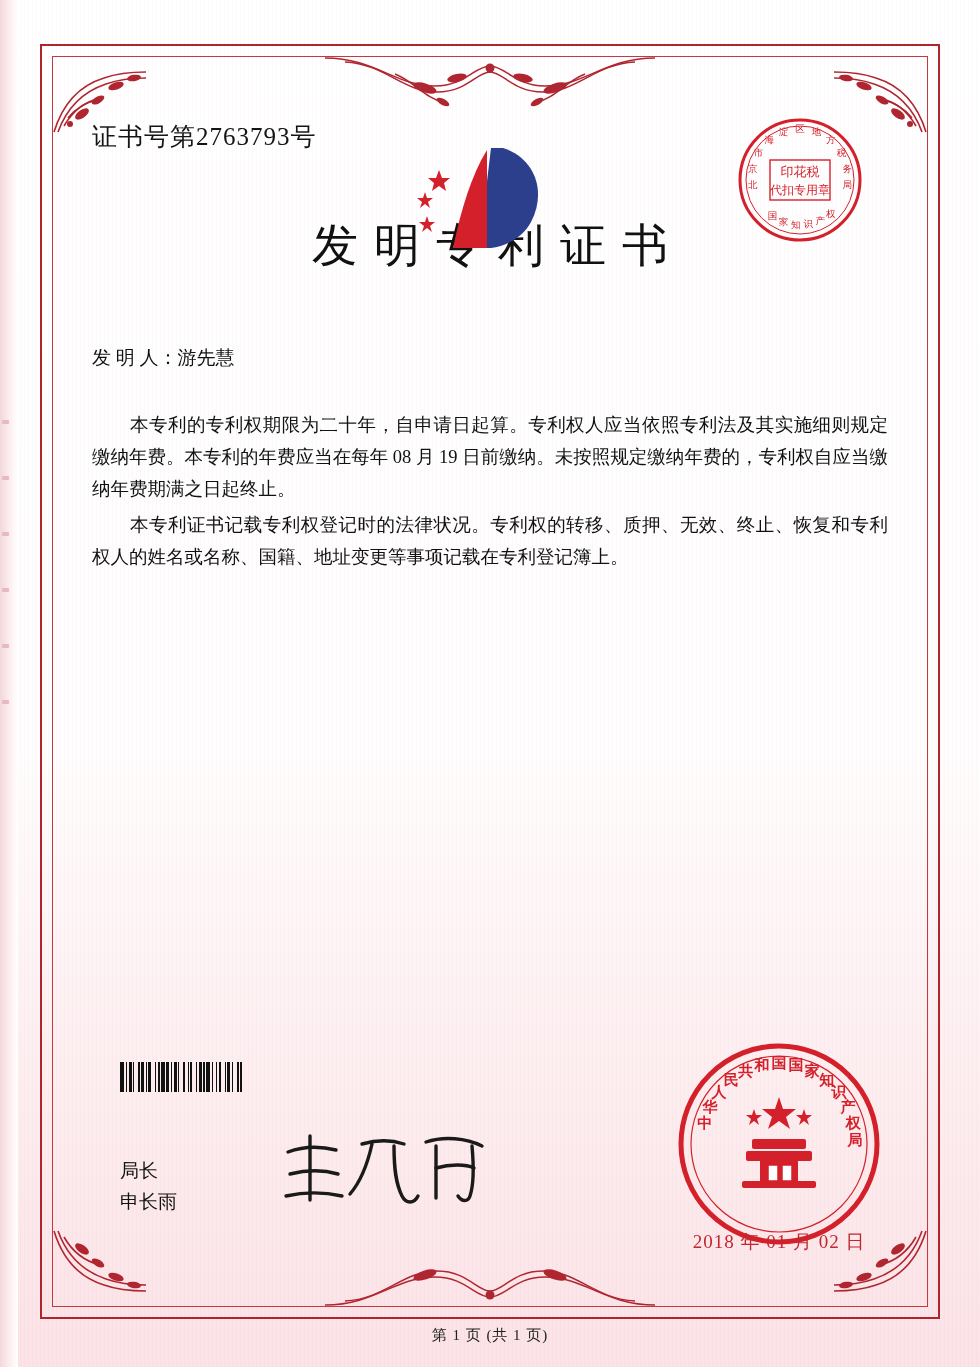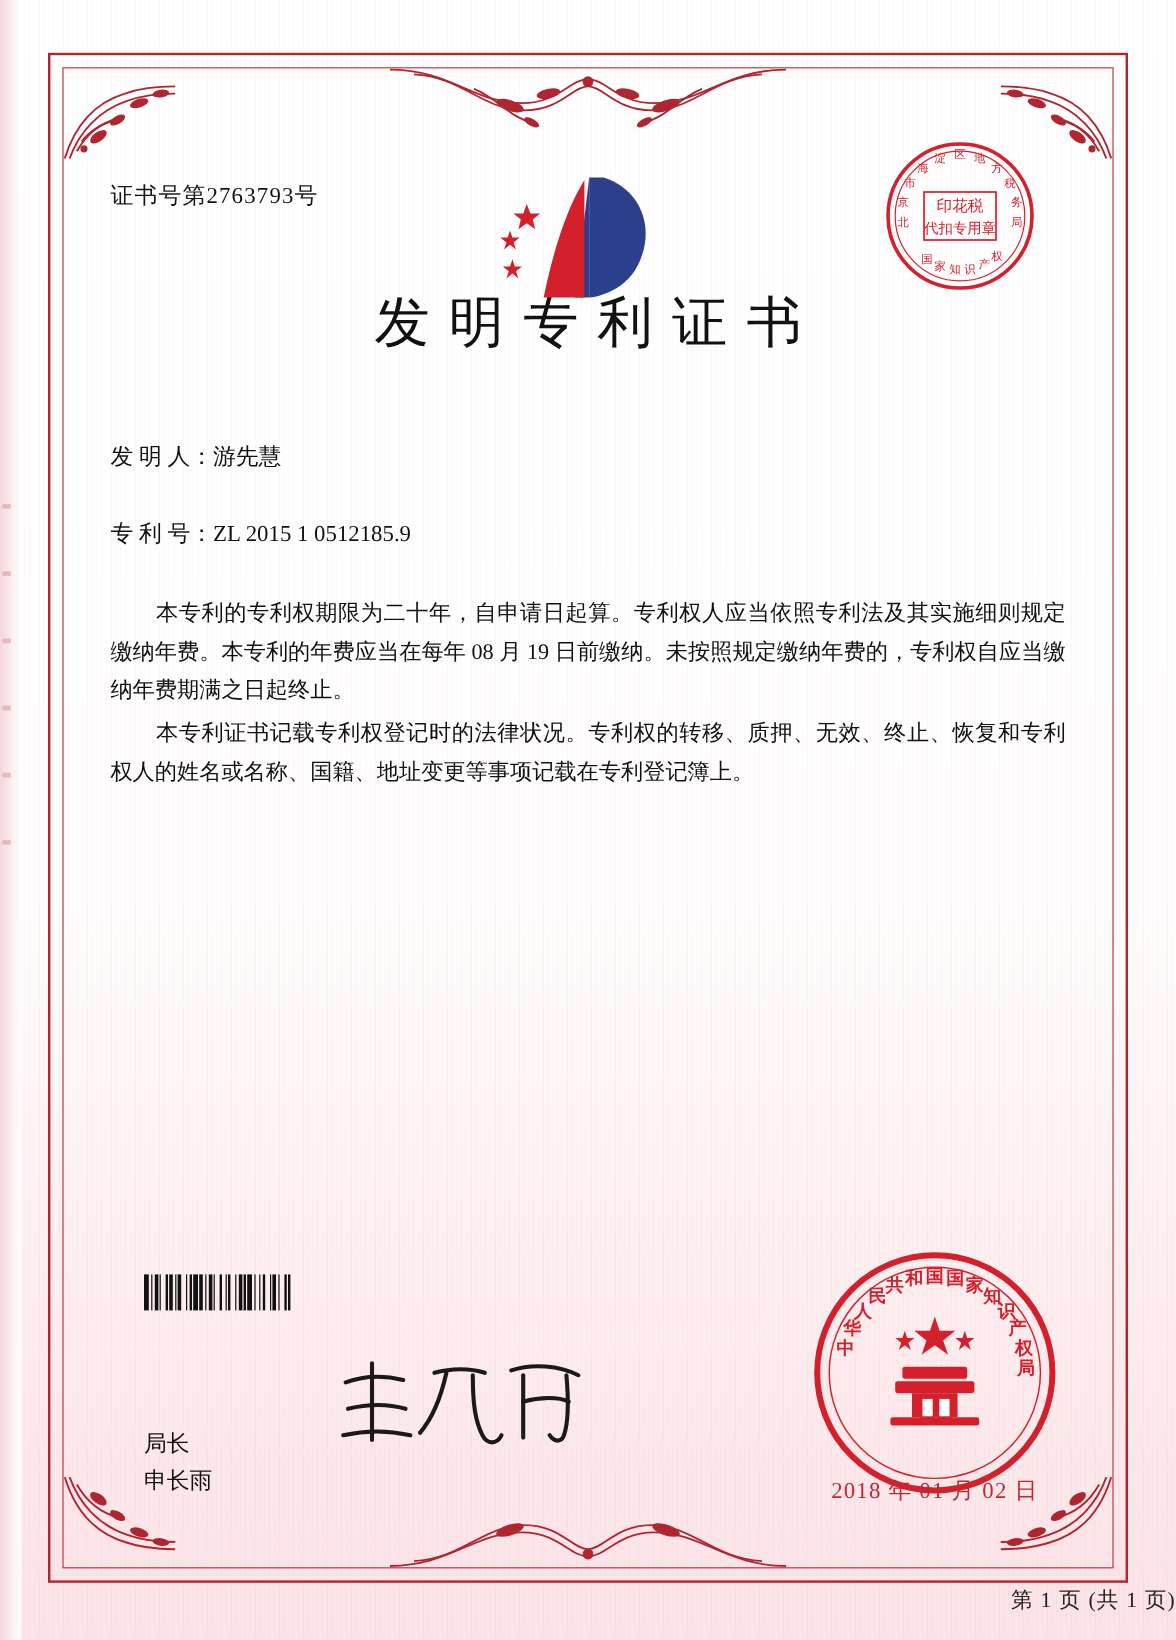--- a/index.html
+++ b/index.html
@@ -92,24 +92,23 @@
 
   
   .content {
     position: absolute;
     left: 92px;
     right: 92px;
     top: 120px;
   }
 
   .cert-no {
-    font-size: 19px;
+    font-size: 25px;
     letter-spacing: 1px;
     color: #141414;
-    margin-top: 30px;
   }
 
   
   .emblem {
     position: absolute;
     left: 50%;
     top: 20px;
     transform: translateX(-50%);
     width: 190px;
     height: 120px;
@@ -178,21 +177,21 @@
   .barcode i {
     display: block;
     background: #111;
     height: 100%;
   }
 
   
   .sig-block {
     position: absolute;
     left: 120px;
-    top: 1188px;
+    top: 1155px;
     font-size: 19px;
     line-height: 31px;
     color: #111;
   }
   .handwriting {
     position: absolute;
     left: 276px;
     top: 1122px;
     width: 220px;
     height: 92px;
@@ -217,22 +216,22 @@
     text-align: center;
     font-size: 19px;
     color: #c0282f;
     letter-spacing: 1px;
   }
 
   .footer {
     position: absolute;
     left: 0; right: 0;
     bottom: 22px;
-    text-align: right;
-    font-size: 18px;
+    text-align: center;
+    font-size: 15px;
     color: #222;
     letter-spacing: 1px;
   }
 </style>
 </head>
 <body>
 
 <div class="page">
   <div class="paper-noise"></div>
   <div class="left-edge"></div>
@@ -395,23 +394,20 @@
     </div>
 
     <div class="cert-no">证书号第2763793号</div>
 
     <div class="doc-title">发明专利证书</div>
 
     <div class="fields">
       <div class="field">
         <span class="lbl">发 明 人：</span><span class="val">游先慧</span>
       </div>
-      <div class="field">
-        <span class="lbl">专 利 号：</span><span class="val">ZL 2015 1 0512185.9</span>
-      </div>
     </div>
 
     <div class="body-text">
       <p>本专利的专利权期限为二十年，自申请日起算。专利权人应当依照专利法及其实施细则规定缴纳年费。本专利的年费应当在每年 08 月 19 日前缴纳。未按照规定缴纳年费的，专利权自应当缴纳年费期满之日起终止。</p>
       <p>本专利证书记载专利权登记时的法律状况。专利权的转移、质押、无效、终止、恢复和专利权人的姓名或名称、国籍、地址变更等事项记载在专利登记簿上。</p>
     </div>
   </div>
 
   <div class="barcode" id="barcode">
       <i style="width: 4px; background: rgb(17, 17, 17);"></i>

